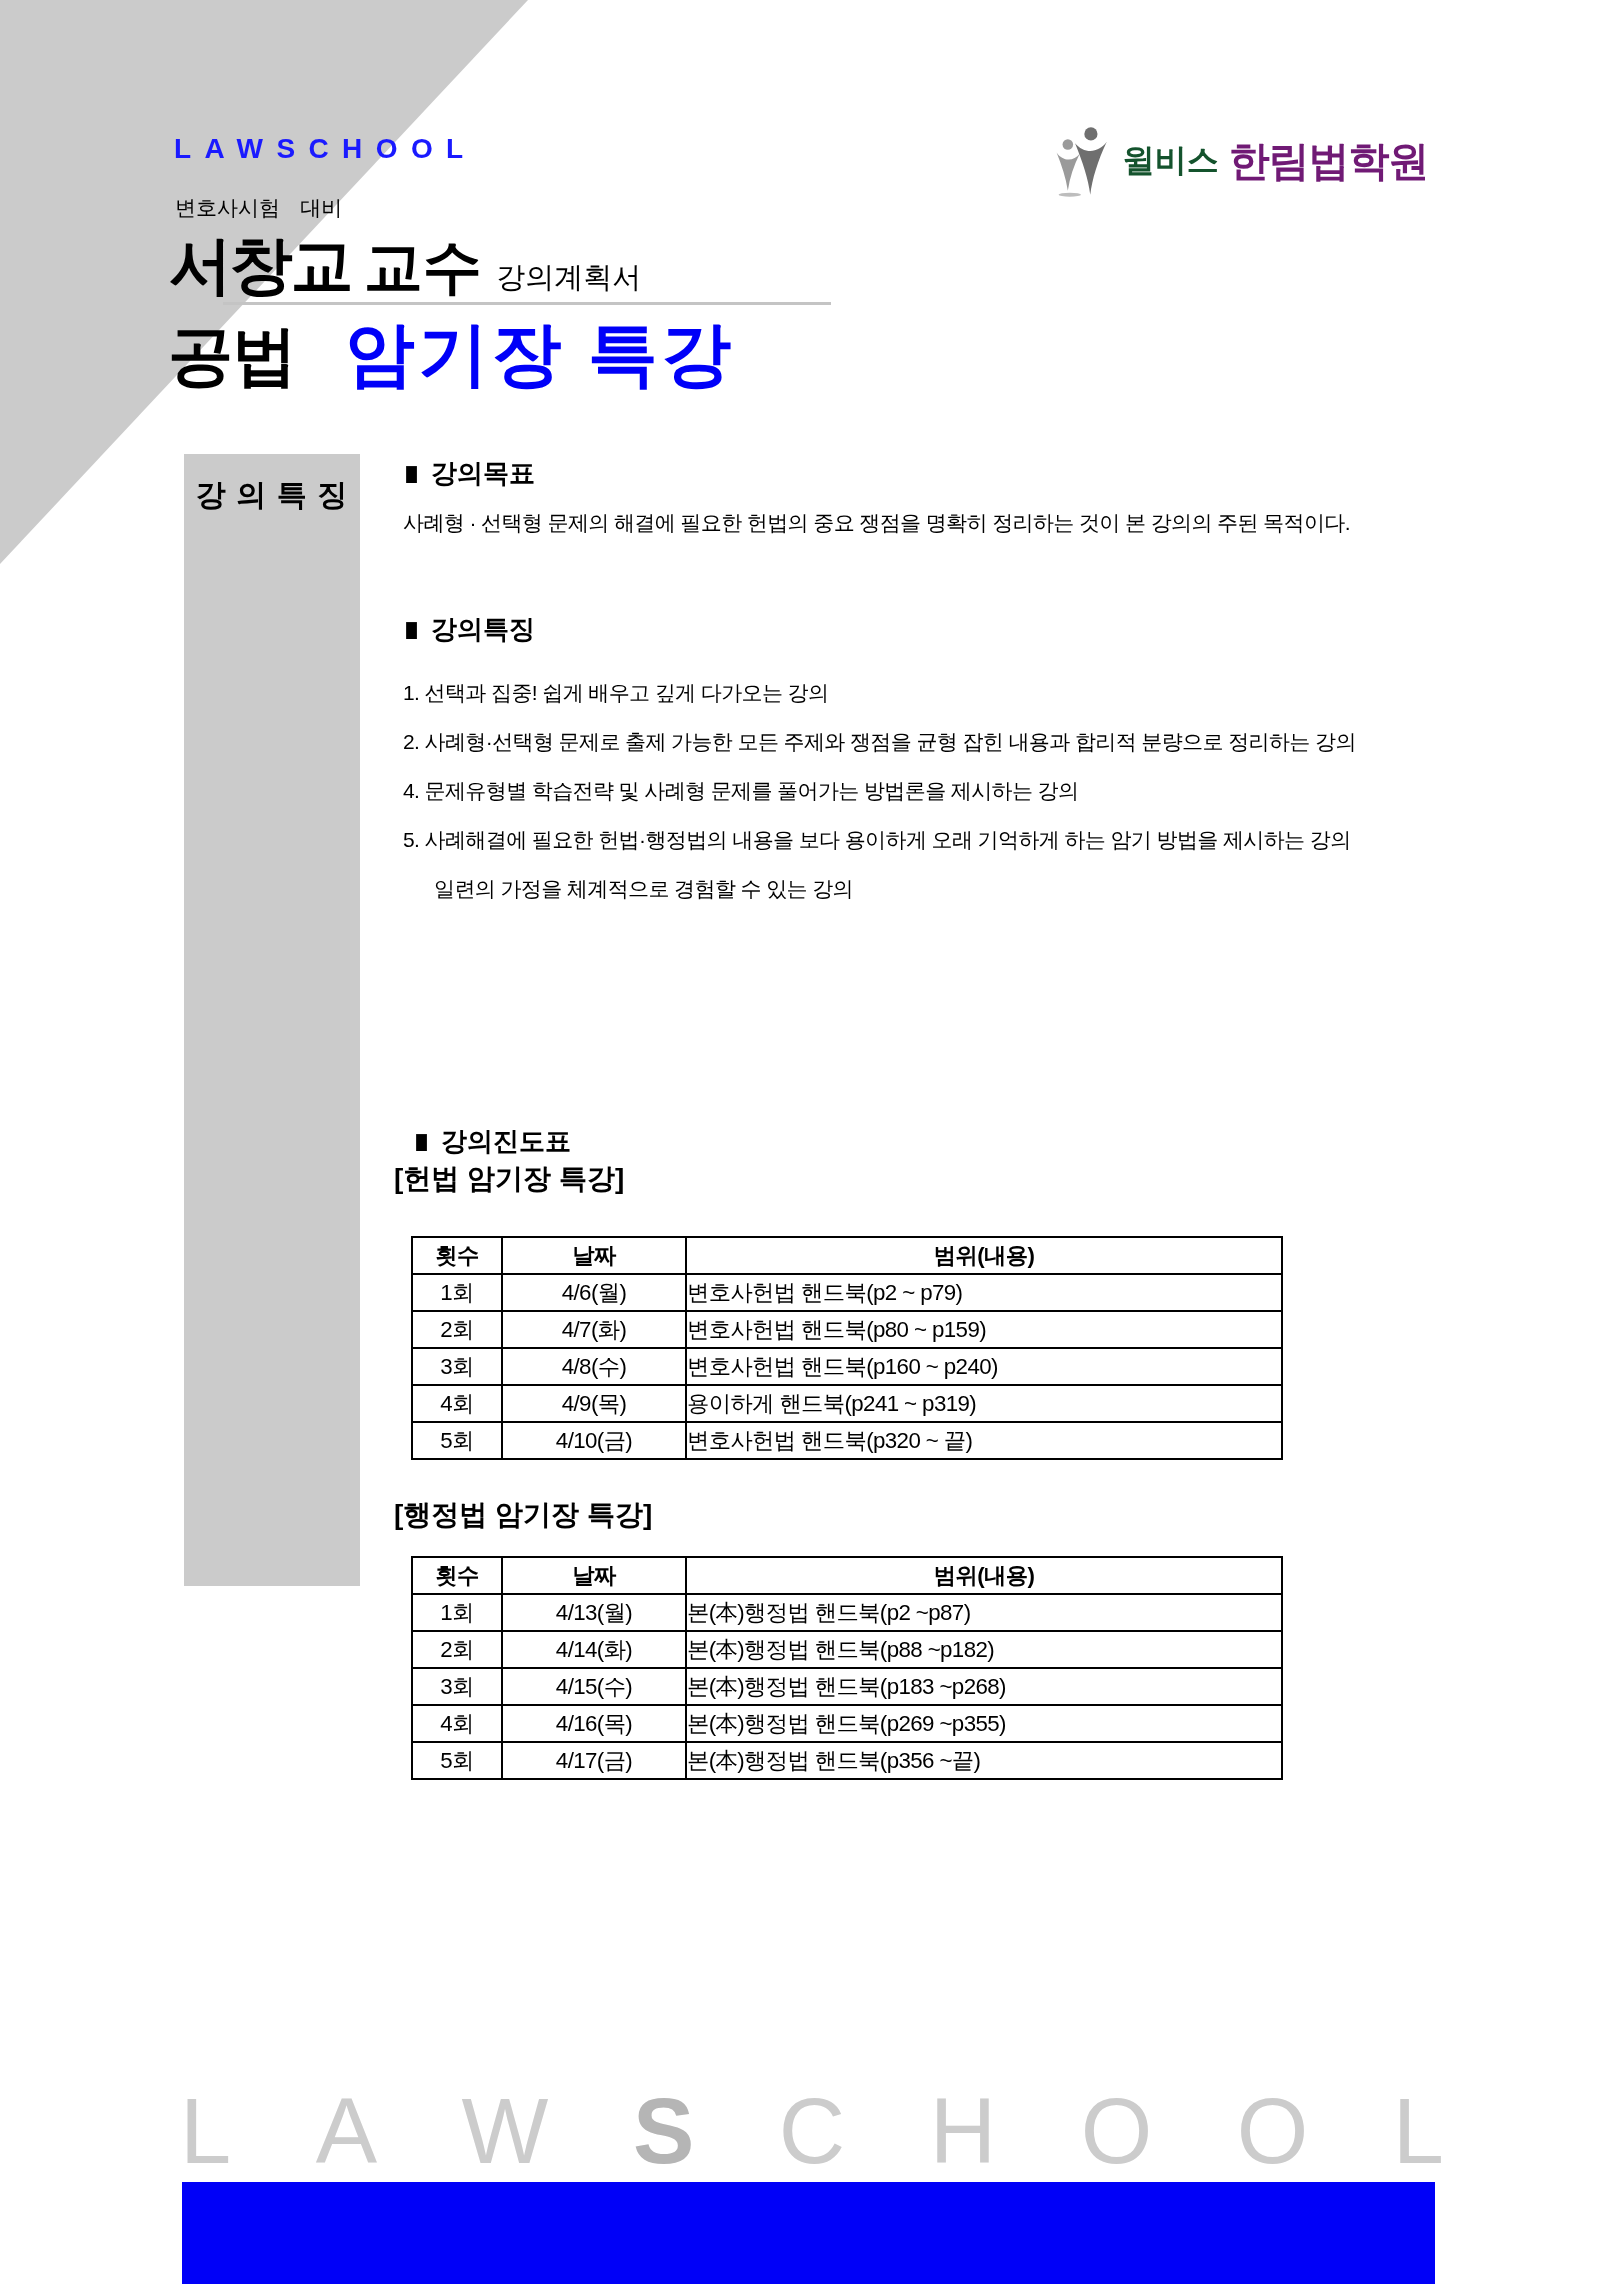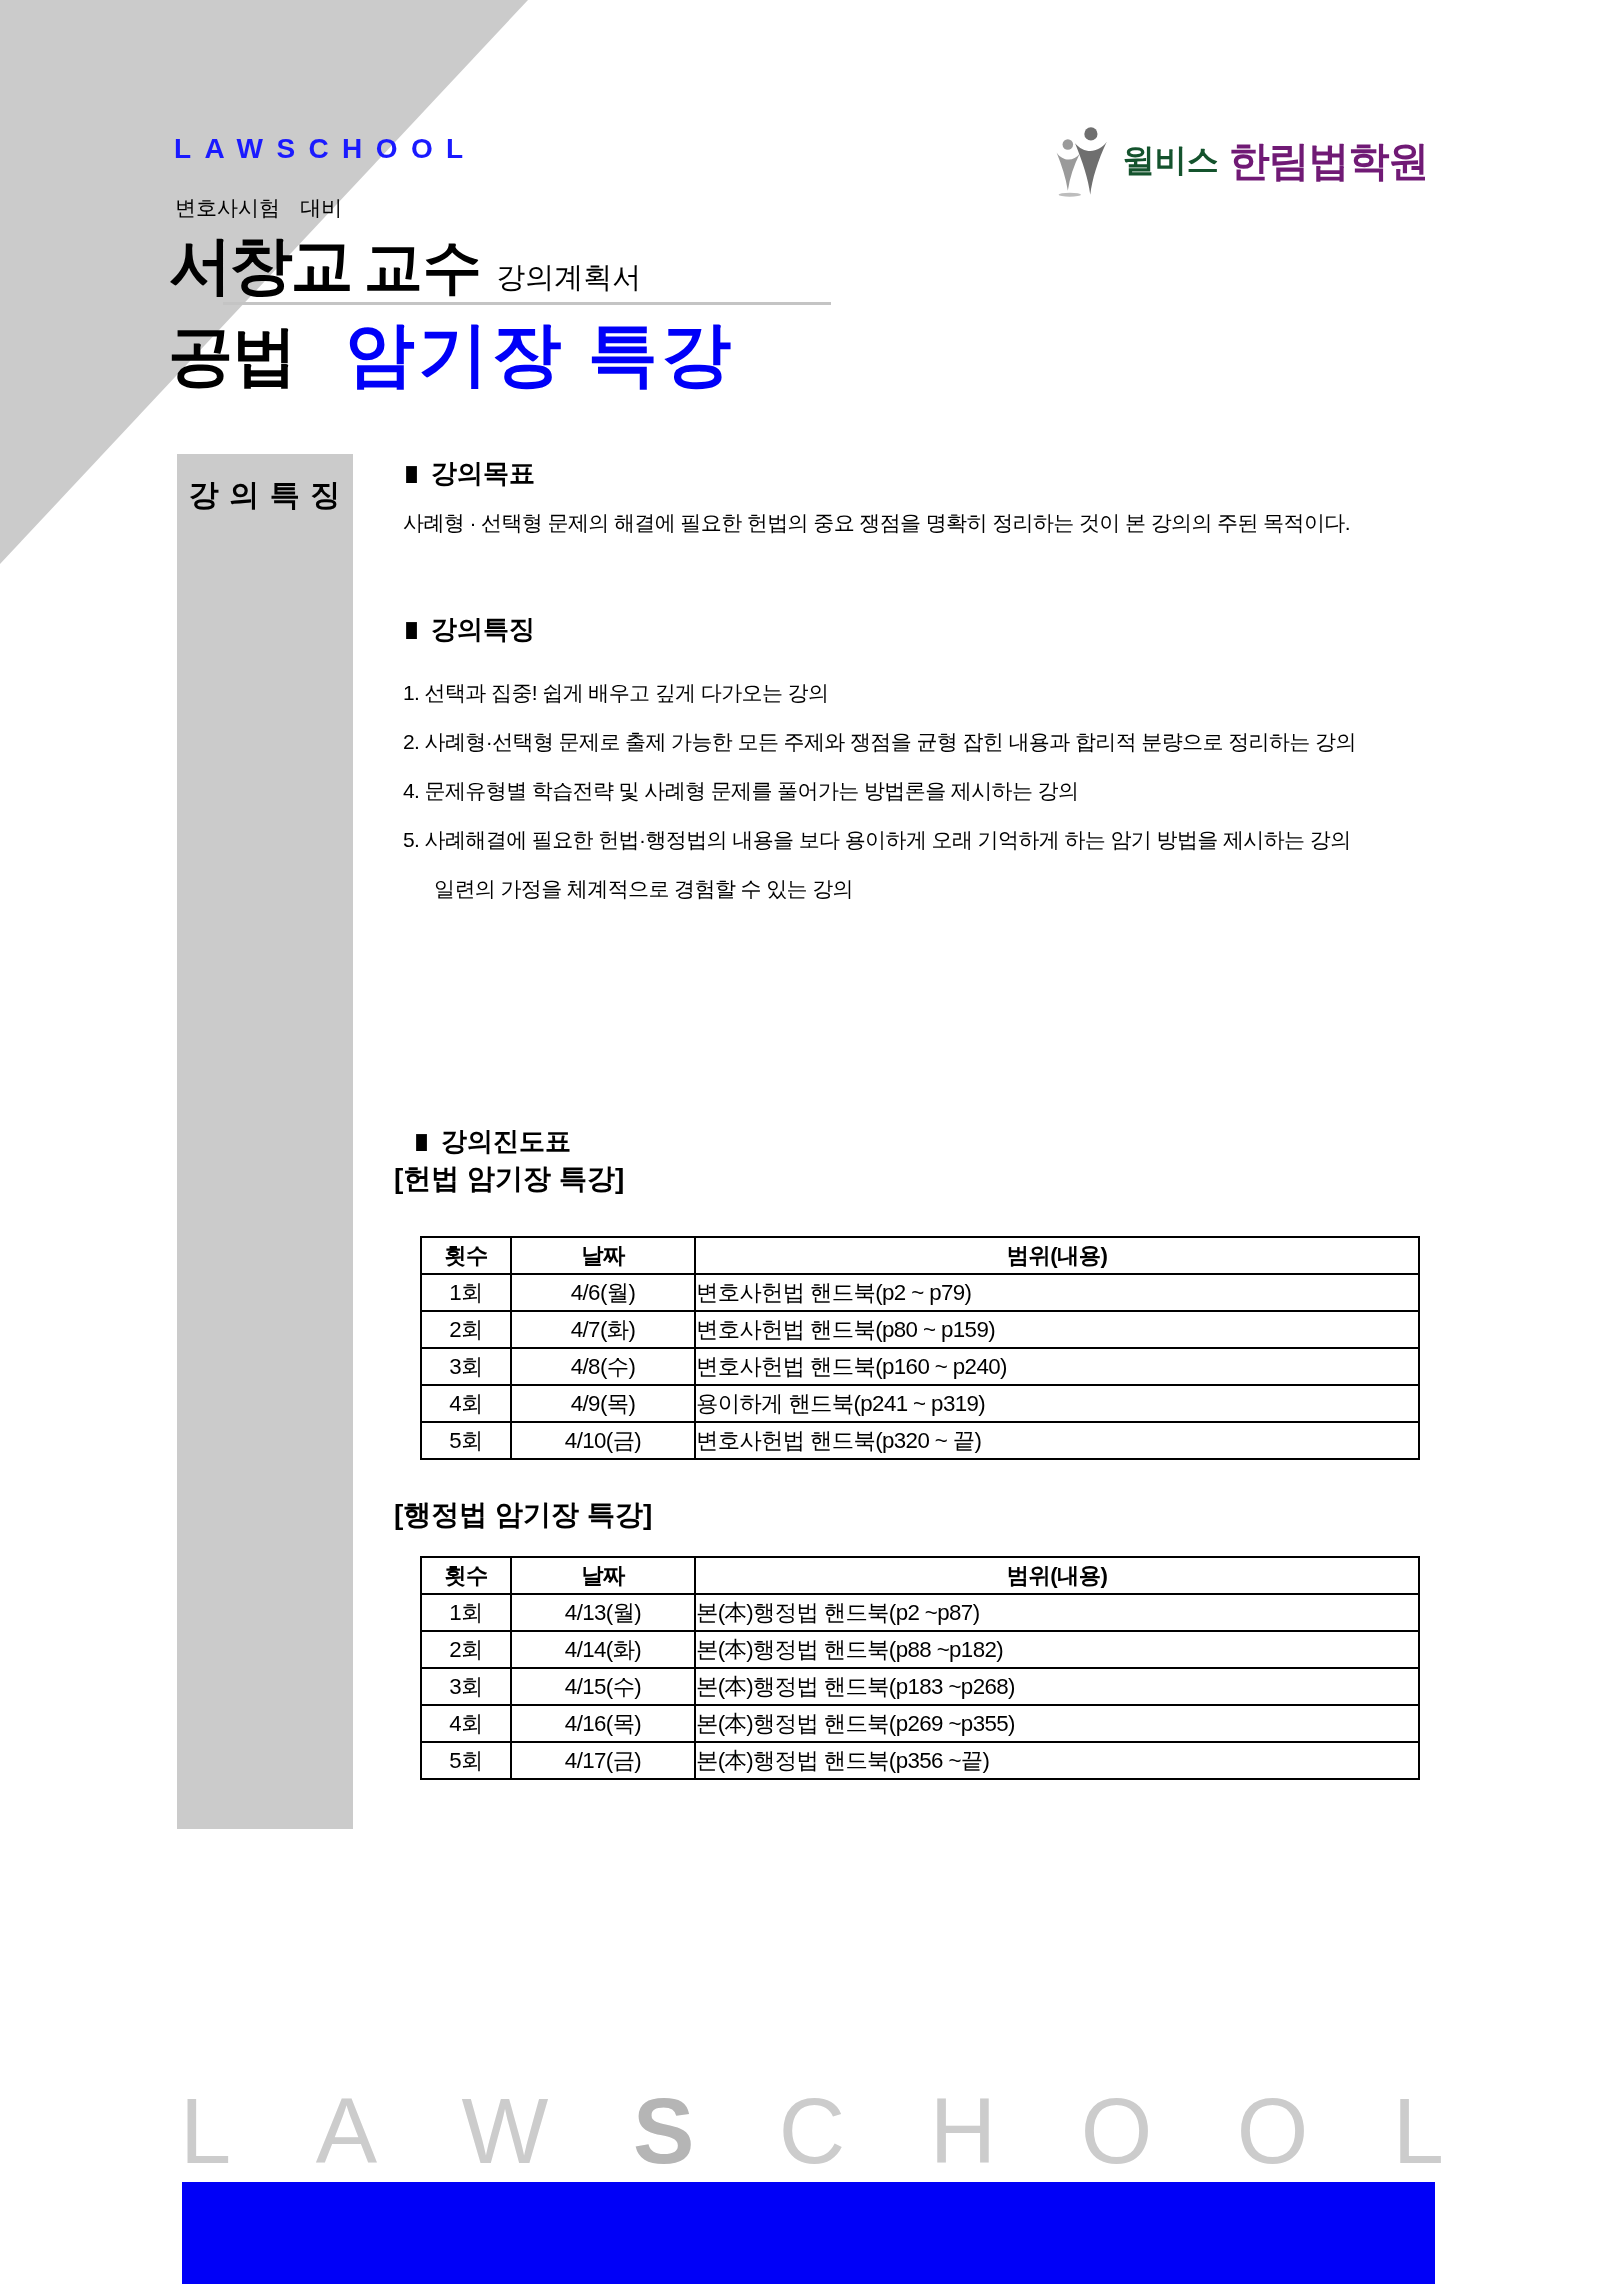--- a/index.html
+++ b/index.html
@@ -22,39 +22,39 @@
   .plan-label{font-size:29px;font-weight:500;margin-left:14.5px;}
   .divider{position:absolute;left:223px;top:302px;width:608px;height:2.8px;background:#c4c4c4;}
   .title-line{position:absolute;left:168px;top:308px;display:flex;align-items:baseline;white-space:nowrap;}
   .subject{font-size:65px;font-weight:900;letter-spacing:-1.1px;}
   .course-title{font-size:70px;font-weight:900;color:var(--title-blue);margin-left:49px;letter-spacing:3.4px;}
   .logo{position:absolute;left:1050px;top:122px;display:flex;align-items:center;}
   .logo svg{width:66px;height:78px;}
   .logo-primary{font-size:32px;font-weight:700;color:#14532d;margin:0 10px 0 6.7px;white-space:nowrap;font-family:Liberation Serif, serif;}
   .logo-secondary{font-size:41px;font-weight:900;color:#701a75;letter-spacing:-1.1px;white-space:nowrap;}
   
-  .sidebar{position:absolute;left:177px;top:454px;width:176px;height:1375px;background:var(--panel-gray);}
+  .sidebar{position:absolute;left:184px;top:454px;width:176px;height:1132px;background:var(--panel-gray);}
   .sidebar-label{display:block;text-align:center;padding-top:21px;font-size:30px;font-weight:800;
          letter-spacing:1.1px;white-space:nowrap;}
   
   .section-heading{position:absolute;display:flex;align-items:center;font-size:26px;font-weight:800;white-space:nowrap;}
   .bullet{display:inline-block;transform:scaleY(1.25) scaleX(0.8);transform-origin:center;
          font-size:28px;margin-right:11.2px;line-height:1;}
   .body-text{position:absolute;font-size:21px;letter-spacing:-0.6px;white-space:nowrap;}
   #goal-heading{left:403px;top:456px;}
   #goal-body{left:403px;top:509px;}
   #features-heading{left:403px;top:612px;}
   #features-list{position:absolute;left:403px;top:668px;font-size:21px;letter-spacing:-0.6px;line-height:49px;}
   .feature-line{white-space:nowrap;}
   .feature-line.wrap{padding-left:31px;}
   #schedule-heading{left:413px;top:1124px;}
   .table-title{position:absolute;font-size:28px;font-weight:700;white-space:nowrap;}
   #table1-title{left:394px;top:1160px;}
   #table2-title{left:394px;top:1496px;}
-  table.schedule{position:absolute;left:420px;border-collapse:collapse;width:1000px;
+  table.schedule{position:absolute;left:411px;border-collapse:collapse;width:872px;
          table-layout:fixed;font-size:22.3px;letter-spacing:-0.6px;background:#fff;}
   #table1{top:1236px;}
   #table2{top:1556px;}
   table.schedule th,table.schedule td{border:2.2px solid #000;height:35px;padding:0;}
   table.schedule th{font-weight:800;text-align:center;}
   td.center-cell{text-align:center;}
   td.range-cell{text-align:left;padding-left:14.5px;}
   
   .watermark{position:absolute;left:180px;top:2085px;width:1264px;display:flex;
          justify-content:space-between;font-size:92px;line-height:1;

